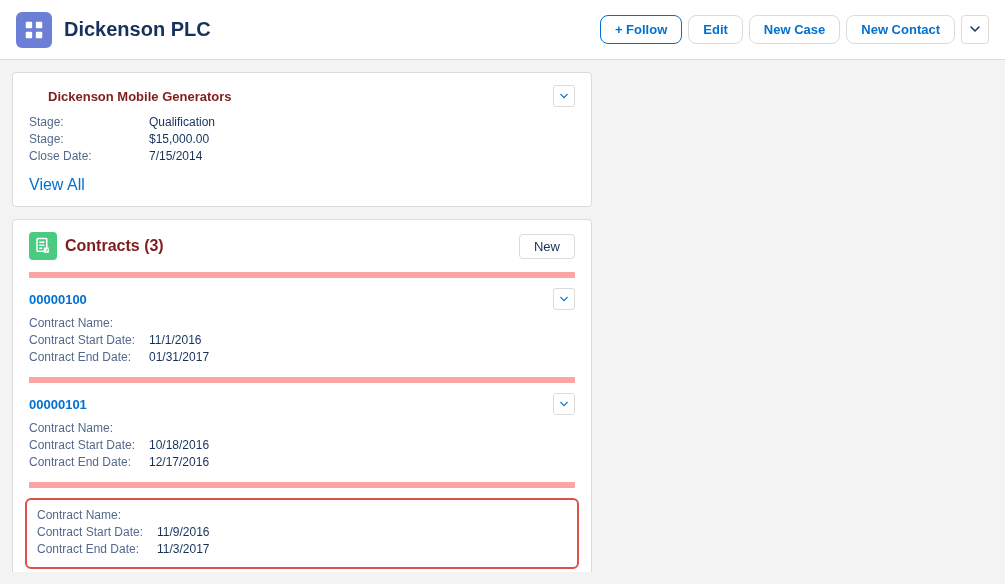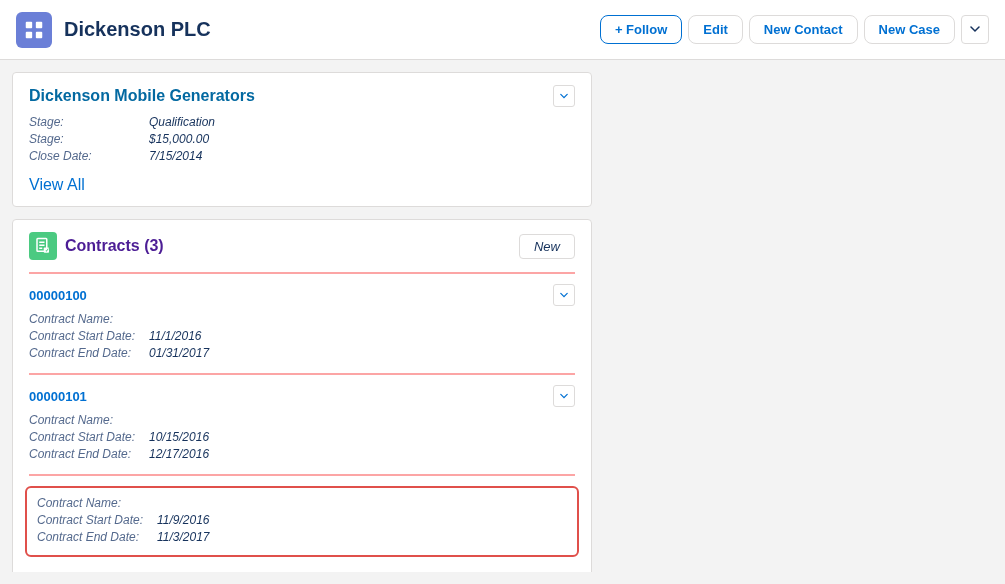--- a/index.html
+++ b/index.html
@@ -97,34 +97,34 @@
     
     .card {
       background: #fff;
       border: 1px solid #dddbda;
       border-radius: 4px;
       padding: 12px 16px;
     }
 
     
     .opp-link {
-      color: #0369a1;
+      color: #7f1d1d;
       font-weight: 600;
-      font-size: 16px;
+      font-size: 13px;
       text-decoration: none;
       display: flex;
       align-items: center;
       justify-content: space-between;
       margin-bottom: 8px;
+      margin-left: 19px;
     }
     .field-row {
       display: flex;
       margin-bottom: 3px;
       font-size: 12px;
-      font-style: italic;
     }
     .field-label {
       color: #54698d;
       width: 120px;
       flex-shrink: 0;
     }
     .field-value {
       color: #16325c;
     }
     .view-all {
@@ -142,21 +142,21 @@
       align-items: center;
       justify-content: space-between;
       margin-bottom: 12px;
     }
     .section-title {
       display: flex;
       align-items: center;
       gap: 8px;
       font-size: 16px;
       font-weight: 700;
-      color: #4c1d95;
+      color: #7f1d1d;
     }
     .section-icon {
       width: 28px;
       height: 28px;
       background: #4bca81;
       border-radius: 4px;
       display: flex;
       align-items: center;
       justify-content: center;
     }
@@ -166,26 +166,25 @@
       fill: #fff;
     }
     .btn-new {
       padding: 4px 14px;
       border: 1px solid #dddbda;
       background: #fff;
       color: #16325c;
       border-radius: 4px;
       font-size: 13px;
       cursor: pointer;
-      font-style: italic;
     }
 
     
     .contract-item {
-      border-top: 2px solid #fca5a5;
+      border-top: 6px solid #fca5a5;
       padding: 10px 0;
     }
     .contract-item:first-of-type {
       border-top: none;
     }
     .contract-link {
       color: #0070d2;
       font-weight: 600;
       font-size: 13px;
       text-decoration: none;
@@ -232,22 +231,22 @@
         <rect x="14" y="3" width="7" height="7" rx="1"></rect>
         <rect x="3" y="14" width="7" height="7" rx="1"></rect>
         <rect x="14" y="14" width="7" height="7" rx="1"></rect>
       </svg>
     </div>
     <span class="company-name">Dickenson PLC</span>
   </div>
   <div class="header-buttons">
     <button class="btn btn-follow">+ Follow</button>
     <button class="btn">Edit</button>
+    <button class="btn">New Case</button>
     <button class="btn">New Contact</button>
-    <button class="btn">New Case</button>
     <button class="btn-more">
       <svg width="10" height="10" viewBox="0 0 10 10">
         <path d="M1 3 L5 7 L9 3" stroke="#16325c" stroke-width="1.5" fill="none" stroke-linecap="round"></path>
       </svg>
     </button>
   </div>
 </div>
 
 <div class="content">
   <div class="left-panel">
@@ -325,21 +324,21 @@
               <path d="M1 3 L5 7 L9 3" stroke="#0070d2" stroke-width="1.5" fill="none" stroke-linecap="round"></path>
             </svg>
           </span>
         </div>
         <div class="field-row">
           <span class="field-label">Contract Name:</span>
           <span class="field-value"></span>
         </div>
         <div class="field-row">
           <span class="field-label">Contract Start Date:</span>
-          <span class="field-value">10/15/2016</span>
+          <span class="field-value">10/18/2016</span>
         </div>
         <div class="field-row">
           <span class="field-label">Contract End Date:</span>
           <span class="field-value">12/17/2016</span>
         </div>
       </div>
 
       <div class="contract-item">
         <div class="contract-highlighted">
           <div class="field-row">

